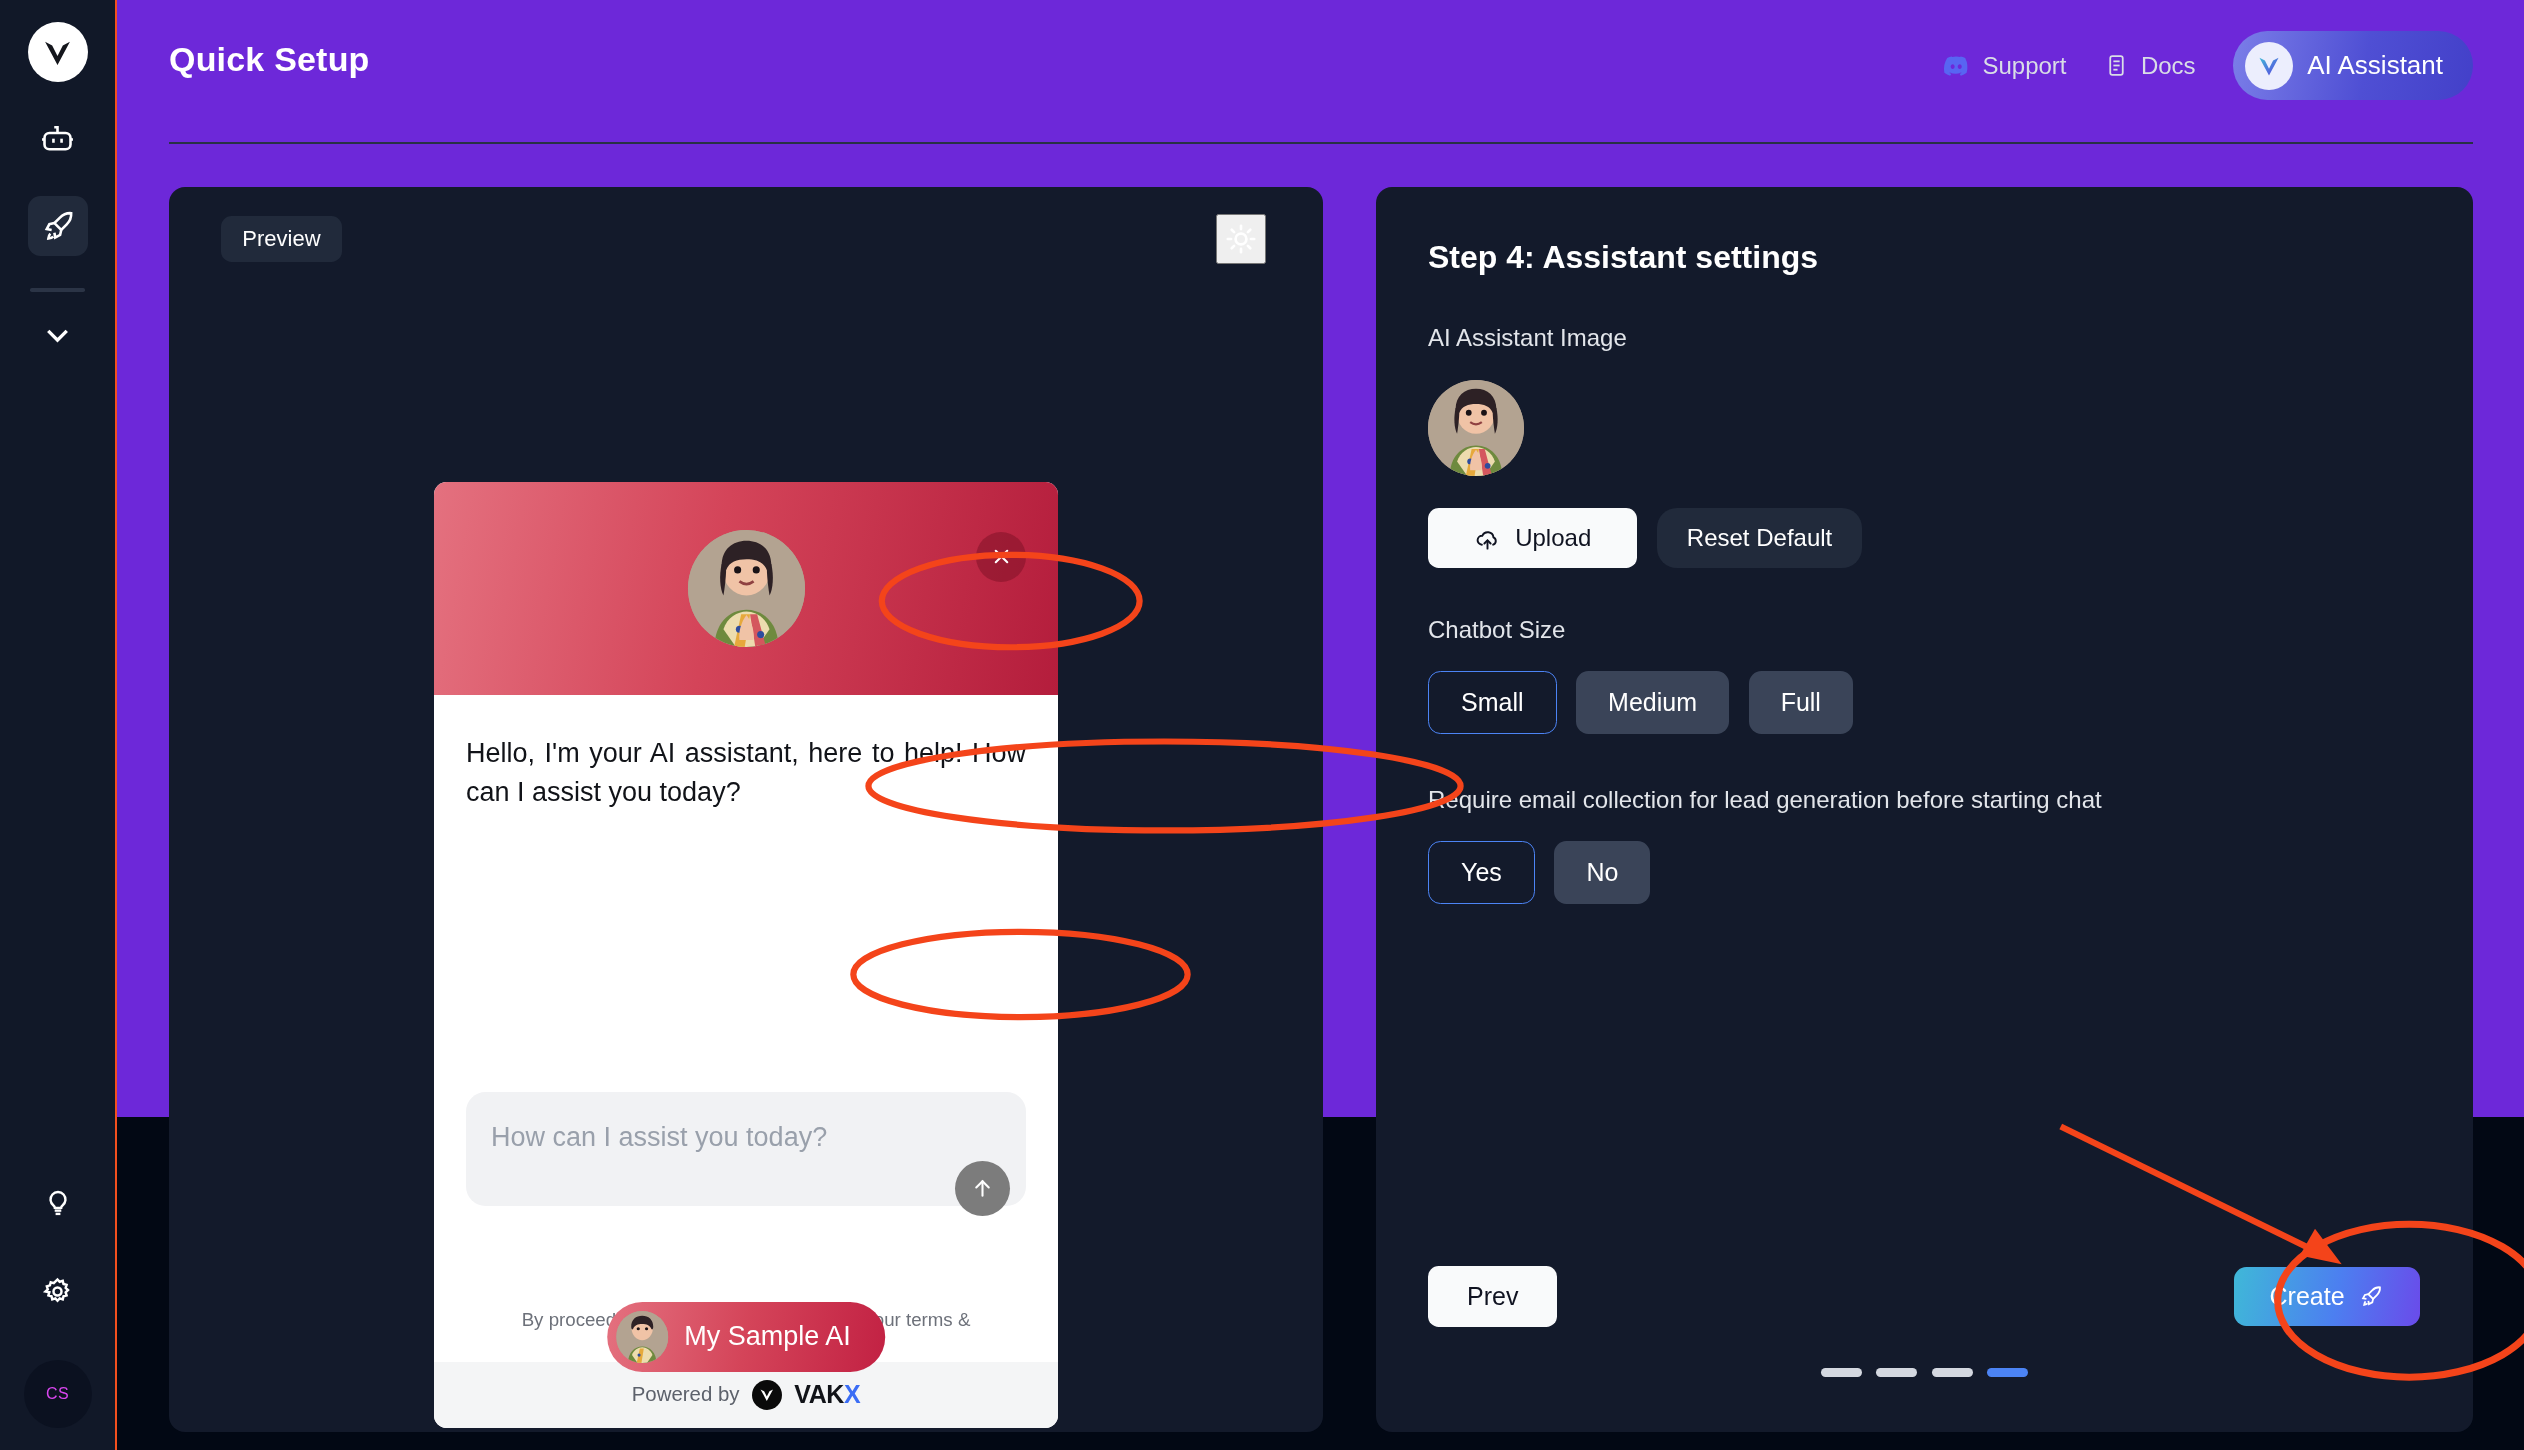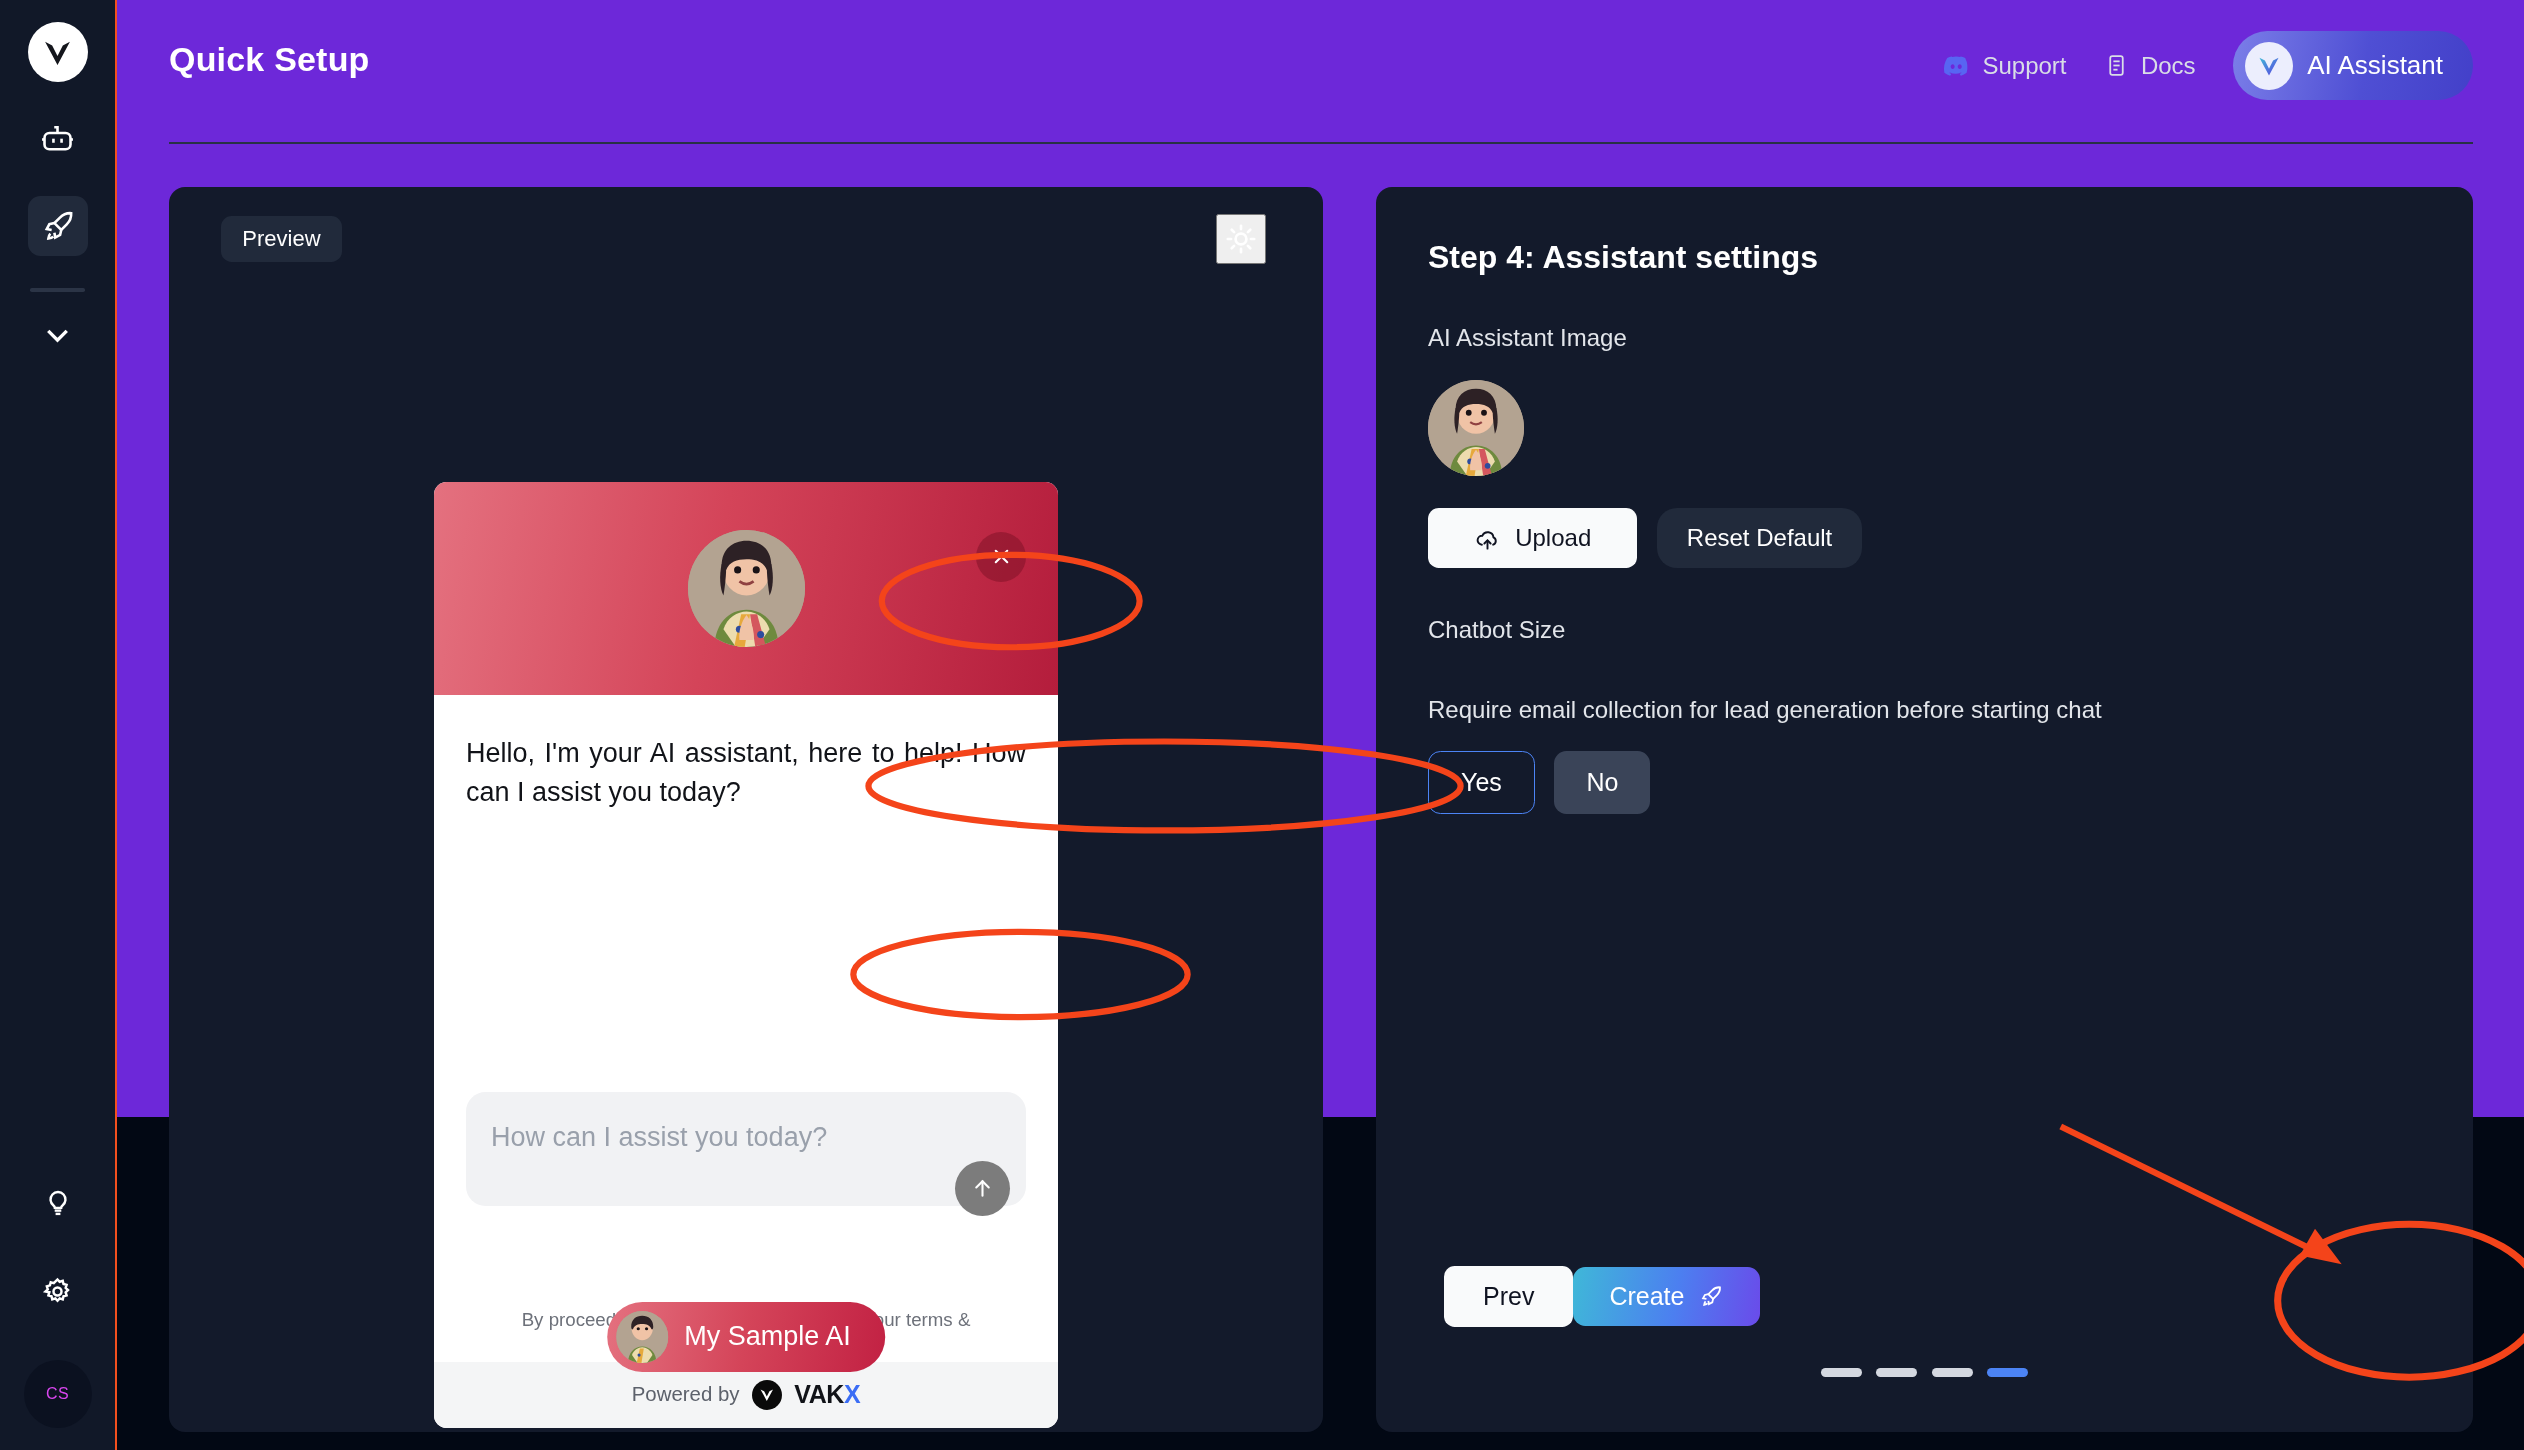--- a/index.html
+++ b/index.html
@@ -188,22 +188,22 @@
   }
   .seg-row { display: flex; gap: 19.6px; margin-top: 27px; }
   .seg {
     background: #3a4458; color: #ffffff; font-size: 25px;
     border: none; border-radius: 12.4px; padding: 16px 32px;
   }
   .seg.selected { background: #131a2b; border: 1.8px solid #4c84f5; }
   .hint-label { color: #e2e5ea; font-size: 24px; margin-top: 52px; }
 
   .footer-row {
-    position: absolute; left: 68px; right: 53px; bottom: 105px;
-    display: flex; align-items: center; justify-content: flex-start;
+    position: absolute; left: 52px; right: 53px; bottom: 105px;
+    display: flex; align-items: center; justify-content: space-between;
   }
   .btn-prev {
     background: #f9fafb; color: #101321; font-size: 25px;
     border: none; border-radius: 10.7px; padding: 16px 39px;
   }
   .btn-create {
     background: linear-gradient(100deg,#3fb8d8 0%,#4c7ff0 55%,#6a4bea 100%);
     color: #ffffff; font-size: 25px; border: none;
     border-radius: 12.4px; padding: 15px 36px;
     display: flex; align-items: center; gap: 12.4px;
@@ -437,20 +437,25 @@
               <path d="M7 17.5a4 4 0 0 1 .4-8 5.2 5.2 0 0 1 9.9 1.5 3.5 3.5 0 0 1-.3 6.5"></path>
               <path d="M12 21v-7"></path>
                 <path d="M9.2 16.4 12 13.6l2.8 2.8"></path>
             </svg>
             <span>Upload</span>
           </button>
           <button class="btn-ghost">Reset Default</button>
         </div>
 
         <div class="field-label">Chatbot Size</div>
+        <div class="seg-row">
+          <button class="seg selected">Small</button>
+          <button class="seg">Medium</button>
+          <button class="seg">Full</button>
+        </div>
 
         <div class="hint-label">Require email collection for lead generation before starting chat</div>
         <div class="seg-row">
           <button class="seg selected">Yes</button>
           <button class="seg">No</button>
         </div>
 
         <div class="footer-row">
           <button class="btn-prev">Prev</button>
           <button class="btn-create">

